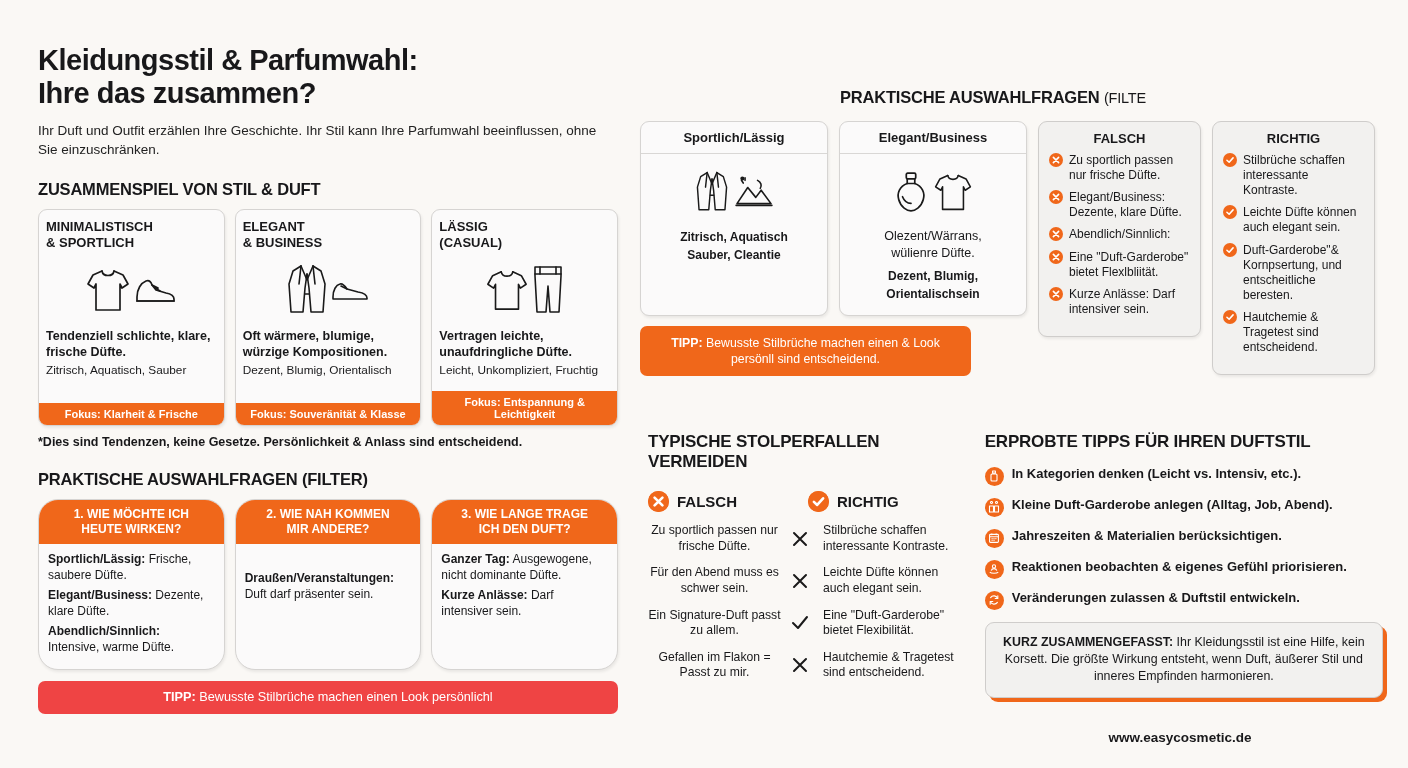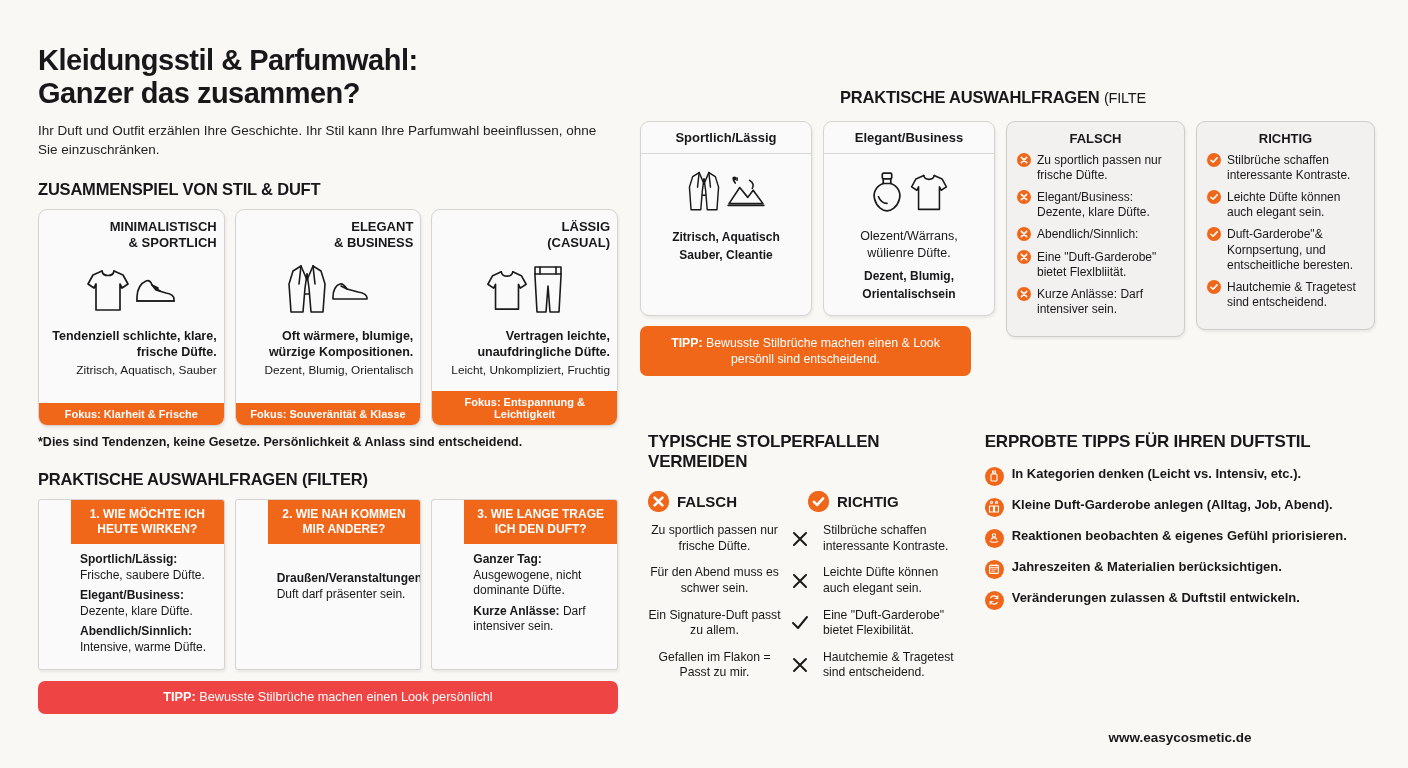--- a/index.html
+++ b/index.html
@@ -22,51 +22,51 @@
   .lede { font-size: 13.5px; line-height: 1.42; margin-top: 10px; color: #222; }
 
   .sec-title { font-weight: 800; font-size: 16.5px; letter-spacing: -0.2px; margin-top: 21px; }
 
   .style-row { display: flex; gap: 10px; margin-top: 10px; }
   .style-card {
     flex: 1; background: #fbfafa; border: 1px solid #d6d4d2; border-radius: 9px;
     overflow: hidden; display: flex; flex-direction: column;
     box-shadow: 1px 2px 3px rgba(0,0,0,.07);
   }
-  .sc-body { padding: 9px 7px 7px; text-align: right; flex: 1; display: flex; flex-direction: column; }
+  .sc-body { padding: 9px 7px 7px; text-align: left; flex: 1; display: flex; flex-direction: column; }
   .sc-title { font-weight: 800; font-size: 13px; line-height: 1.25; }
   .sc-icons { height: 66px; display: flex; align-items: center; justify-content: center; gap: 2px; margin: 5px 0 2px; }
   .sc-strong { font-weight: 700; font-size: 12.5px; line-height: 1.3; margin-top: 3px; }
   .sc-sub { font-size: 11.8px; line-height: 1.35; margin-top: 3px; padding-bottom: 5px; }
   .sc-foot { background: #f0671a; color: #fff; font-weight: 700; font-size: 11px; padding: 5px 12px; text-align: center; }
 
   .footnote { font-size: 12.5px; font-weight: 600; margin-top: 9px; }
 
   .q-row { display: flex; gap: 10px; margin-top: 10px; }
-  .q-card { flex: 1; background: #fbfafa; border: 1px solid #d6d4d2; border-radius: 3px; overflow: hidden;
-            box-shadow: 1px 2px 3px rgba(0,0,0,.07); display: flex; flex-direction: column; padding-left: 32px; }
+  .q-card { flex: 1; background: #fbfafa; border: 1px solid #d6d4d2; border-radius: 20px; overflow: hidden;
+            box-shadow: 1px 2px 3px rgba(0,0,0,.07); display: flex; flex-direction: column; }
   .q-head { background: #f0671a; color: #fff; font-weight: 700; font-size: 12px; text-align: center; padding: 7px 4px; line-height: 1.25; }
   .q-body { padding: 8px 9px 9px; font-size: 12px; line-height: 1.3; flex: 1; }
   .q-item { margin-bottom: 5px; }
   .q-item b { font-weight: 700; }
 
   .tip-bar { background: #ef4444; color: #fff; border-radius: 7px; text-align: center;
              font-size: 12.7px; padding: 8px 10px; margin-top: 11px; line-height: 1.3; }
   .tip-bar b { font-weight: 700; }
 
   
   .right { position: absolute; left: 640px; top: 88px; width: 735px; }
 
   .r-title { font-weight: 800; font-size: 16.5px; letter-spacing: -0.2px; white-space: nowrap;
              margin-left: 200px; }
   .r-title .thin { font-weight: 500; font-size: 14.5px; }
 
   .cards4 { display: flex; gap: 11px; margin-top: 14px; align-items: flex-start; }
 
-  .mini-card { width: 172px; background: #fbfafa; border: 1px solid #d6d4d2; border-radius: 9px;
+  .mini-card { width: 188px; background: #fbfafa; border: 1px solid #d6d4d2; border-radius: 9px;
                overflow: hidden; box-shadow: 1px 2px 3px rgba(0,0,0,.07); }
   .mc-head { font-weight: 700; font-size: 13px; text-align: center; padding: 8px 4px; border-bottom: 1px solid #d9d7d5; }
   .mc-body { padding: 8px 6px 12px; text-align: center; }
   .mc-icons { height: 60px; display: flex; align-items: center; justify-content: center; gap: 5px; }
   .mc-strong { font-size: 12.5px; line-height: 1.32; margin-top: 6px; }
   .mc-sub { font-size: 12px; line-height: 1.5; margin-top: 6px; font-weight: bold; }
 
   .list-card { width: 196px; background: #f2f1ef; border: 1px solid #cfcdcb; border-radius: 9px;
                padding: 9px 10px 12px; box-shadow: 1px 2px 3px rgba(0,0,0,.07); }
   .lc-head { font-weight: 800; font-size: 13px; text-align: center; margin-bottom: 7px; }
@@ -115,21 +115,21 @@
 </head>
 <body>
 
 <div class="page">
 
   <div class="left">
 
 
     <div class="h1">
       <div>Kleidungsstil &amp; Parfumwahl:</div>
-      <div>Ganzer das zusammen?</div>
+      <div>Ihre das zusammen?</div>
     </div>
 
     <div class="lede">Ihr Duft und Outfit erzählen Ihre Geschichte. Ihr Stil kann Ihre Parfumwahl beeinflussen, ohne Sie einzuschränken.</div>
 
     <div class="sec-title">ZUSAMMENSPIEL VON STIL &amp; DUFT</div>
 
     <div class="style-row">
 
       <div class="style-card">
         <div class="sc-body">
@@ -527,51 +527,54 @@
                 <rect x="6.5" y="5" width="4" height="6"></rect>
                 <path d="M3.5 2.5 a1 1 0 1 1 0.01 0 M8.5 2.5 a1 1 0 1 1 0.01 0"></path>
               </svg>
           </span>
           <span>Kleine Duft-Garderobe anlegen (Alltag, Job, Abend).</span>
         </div>
 
         <div class="tip-li">
           <span class="tip-ic">
             <svg width="12" height="12" viewBox="0 0 12 12" fill="none" stroke="#fff" stroke-width="1.1" stroke-linejoin="round">
+                <rect x="1.6" y="2.4" width="8.8" height="8" rx="0.8"></rect>
+                <path d="M1.6 4.8 L10.4 4.8 M3.8 1.4 L3.8 3.2 M8.2 1.4 L8.2 3.2"></path>
+                <path d="M3.6 6.6 h1 M5.5 6.6 h1 M7.4 6.6 h1 M3.6 8.4 h1 M5.5 8.4 h1"></path>
+              </svg>
+          </span>
+          <span>Jahreszeiten &amp; Materialien berücksichtigen.</span>
+        </div>
+
+        <div class="tip-li">
+          <span class="tip-ic">
+            <svg width="12" height="12" viewBox="0 0 12 12" fill="none" stroke="#fff" stroke-width="1.1" stroke-linejoin="round">
                 <circle cx="6" cy="3.4" r="1.6"></circle>
                 <path d="M3.2 7.6 C3.6 6.2 4.7 5.6 6 5.6 C7.3 5.6 8.4 6.2 8.8 7.6"></path>
                 <path d="M1.8 9.2 C3 10.6 9 10.6 10.2 9.2"></path>
               </svg>
           </span>
           <span>Reaktionen beobachten &amp; eigenes Gefühl priorisieren.</span>
-        </div>
-
-        <div class="tip-li">
-          <span class="tip-ic">
-            <svg width="12" height="12" viewBox="0 0 12 12" fill="none" stroke="#fff" stroke-width="1.1" stroke-linejoin="round">
-                <rect x="1.6" y="2.4" width="8.8" height="8" rx="0.8"></rect>
-                <path d="M1.6 4.8 L10.4 4.8 M3.8 1.4 L3.8 3.2 M8.2 1.4 L8.2 3.2"></path>
-                <path d="M3.6 6.6 h1 M5.5 6.6 h1 M7.4 6.6 h1 M3.6 8.4 h1 M5.5 8.4 h1"></path>
-              </svg>
-          </span>
-          <span>Jahreszeiten &amp; Materialien berücksichtigen.</span>
         </div>
 
         <div class="tip-li">
           <span class="tip-ic">
             <svg width="12" height="12" viewBox="0 0 12 12" fill="none" stroke="#fff" stroke-width="1.1" stroke-linecap="round" stroke-linejoin="round">
                 <path d="M9.6 4.4 A4 4 0 0 0 2.6 3.6"></path>
                 <path d="M2.4 7.6 A4 4 0 0 0 9.4 8.4"></path>
                 <path d="M9.8 1.8 L9.8 4.5 L7.2 4.5 M2.2 10.2 L2.2 7.5 L4.8 7.5"></path>
               </svg>
           </span>
           <span>Veränderungen zulassen &amp; Duftstil entwickeln.</span>
         </div>
 
       </div>
 
+      <div class="summary">
+        <b>KURZ ZUSAMMENGEFASST:</b><span> Ihr Kleidungsstil ist eine Hilfe, kein Korsett. Die größte Wirkung entsteht, wenn Duft, äußerer Stil und inneres Empfinden harmonieren.</span>
+      </div>
     </div>
 
   </div>
 
   <div class="footer-url">www.easycosmetic.de</div>
 
 </div>
 
 </body></html>

